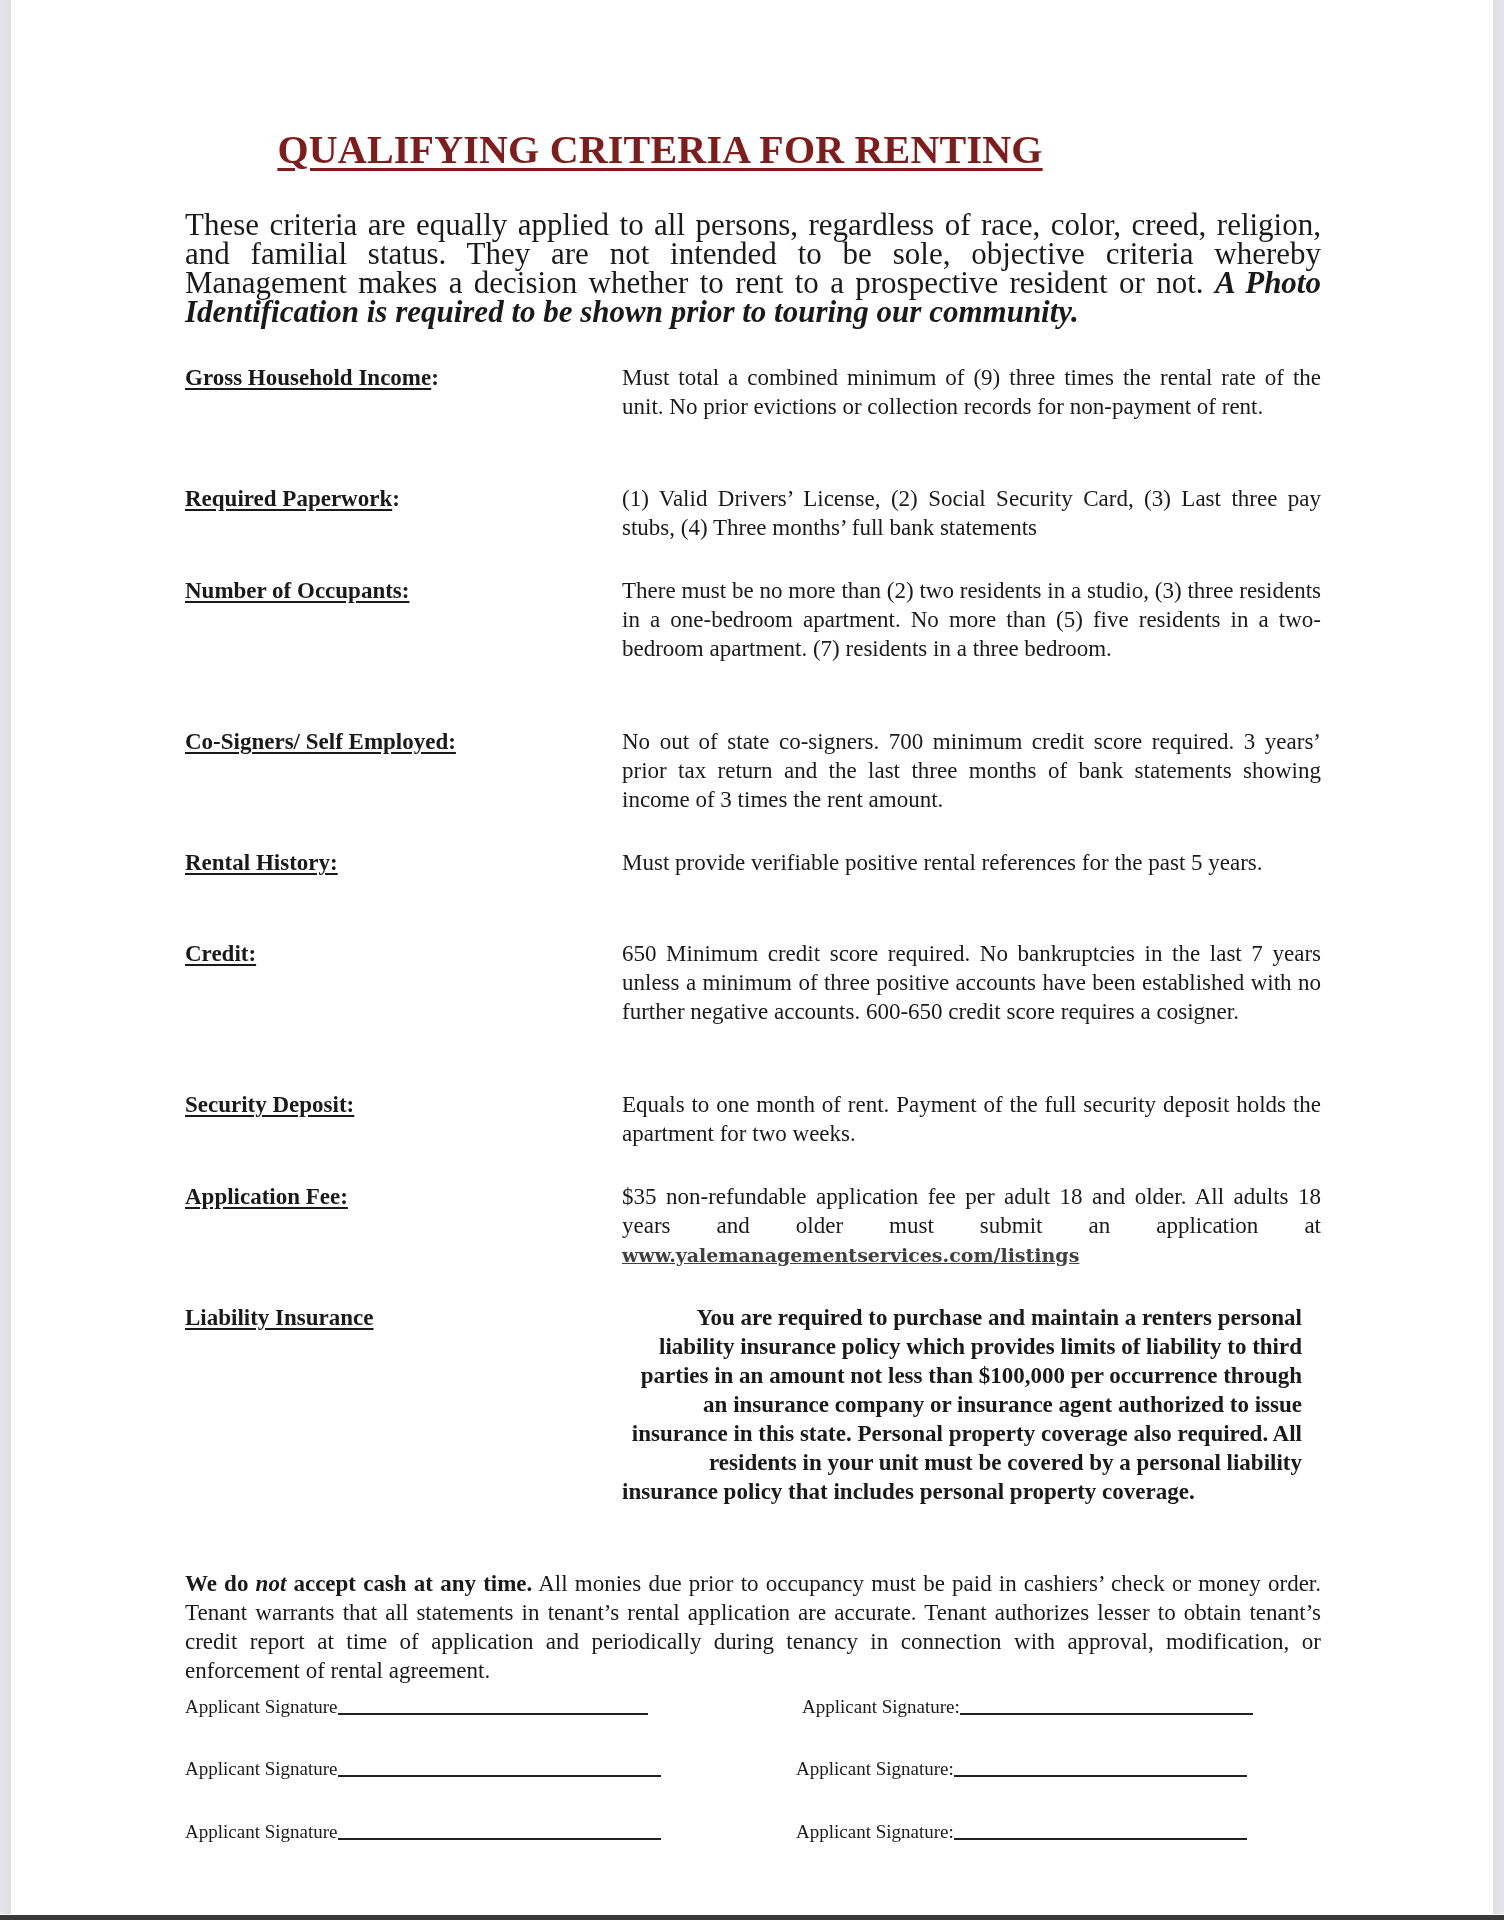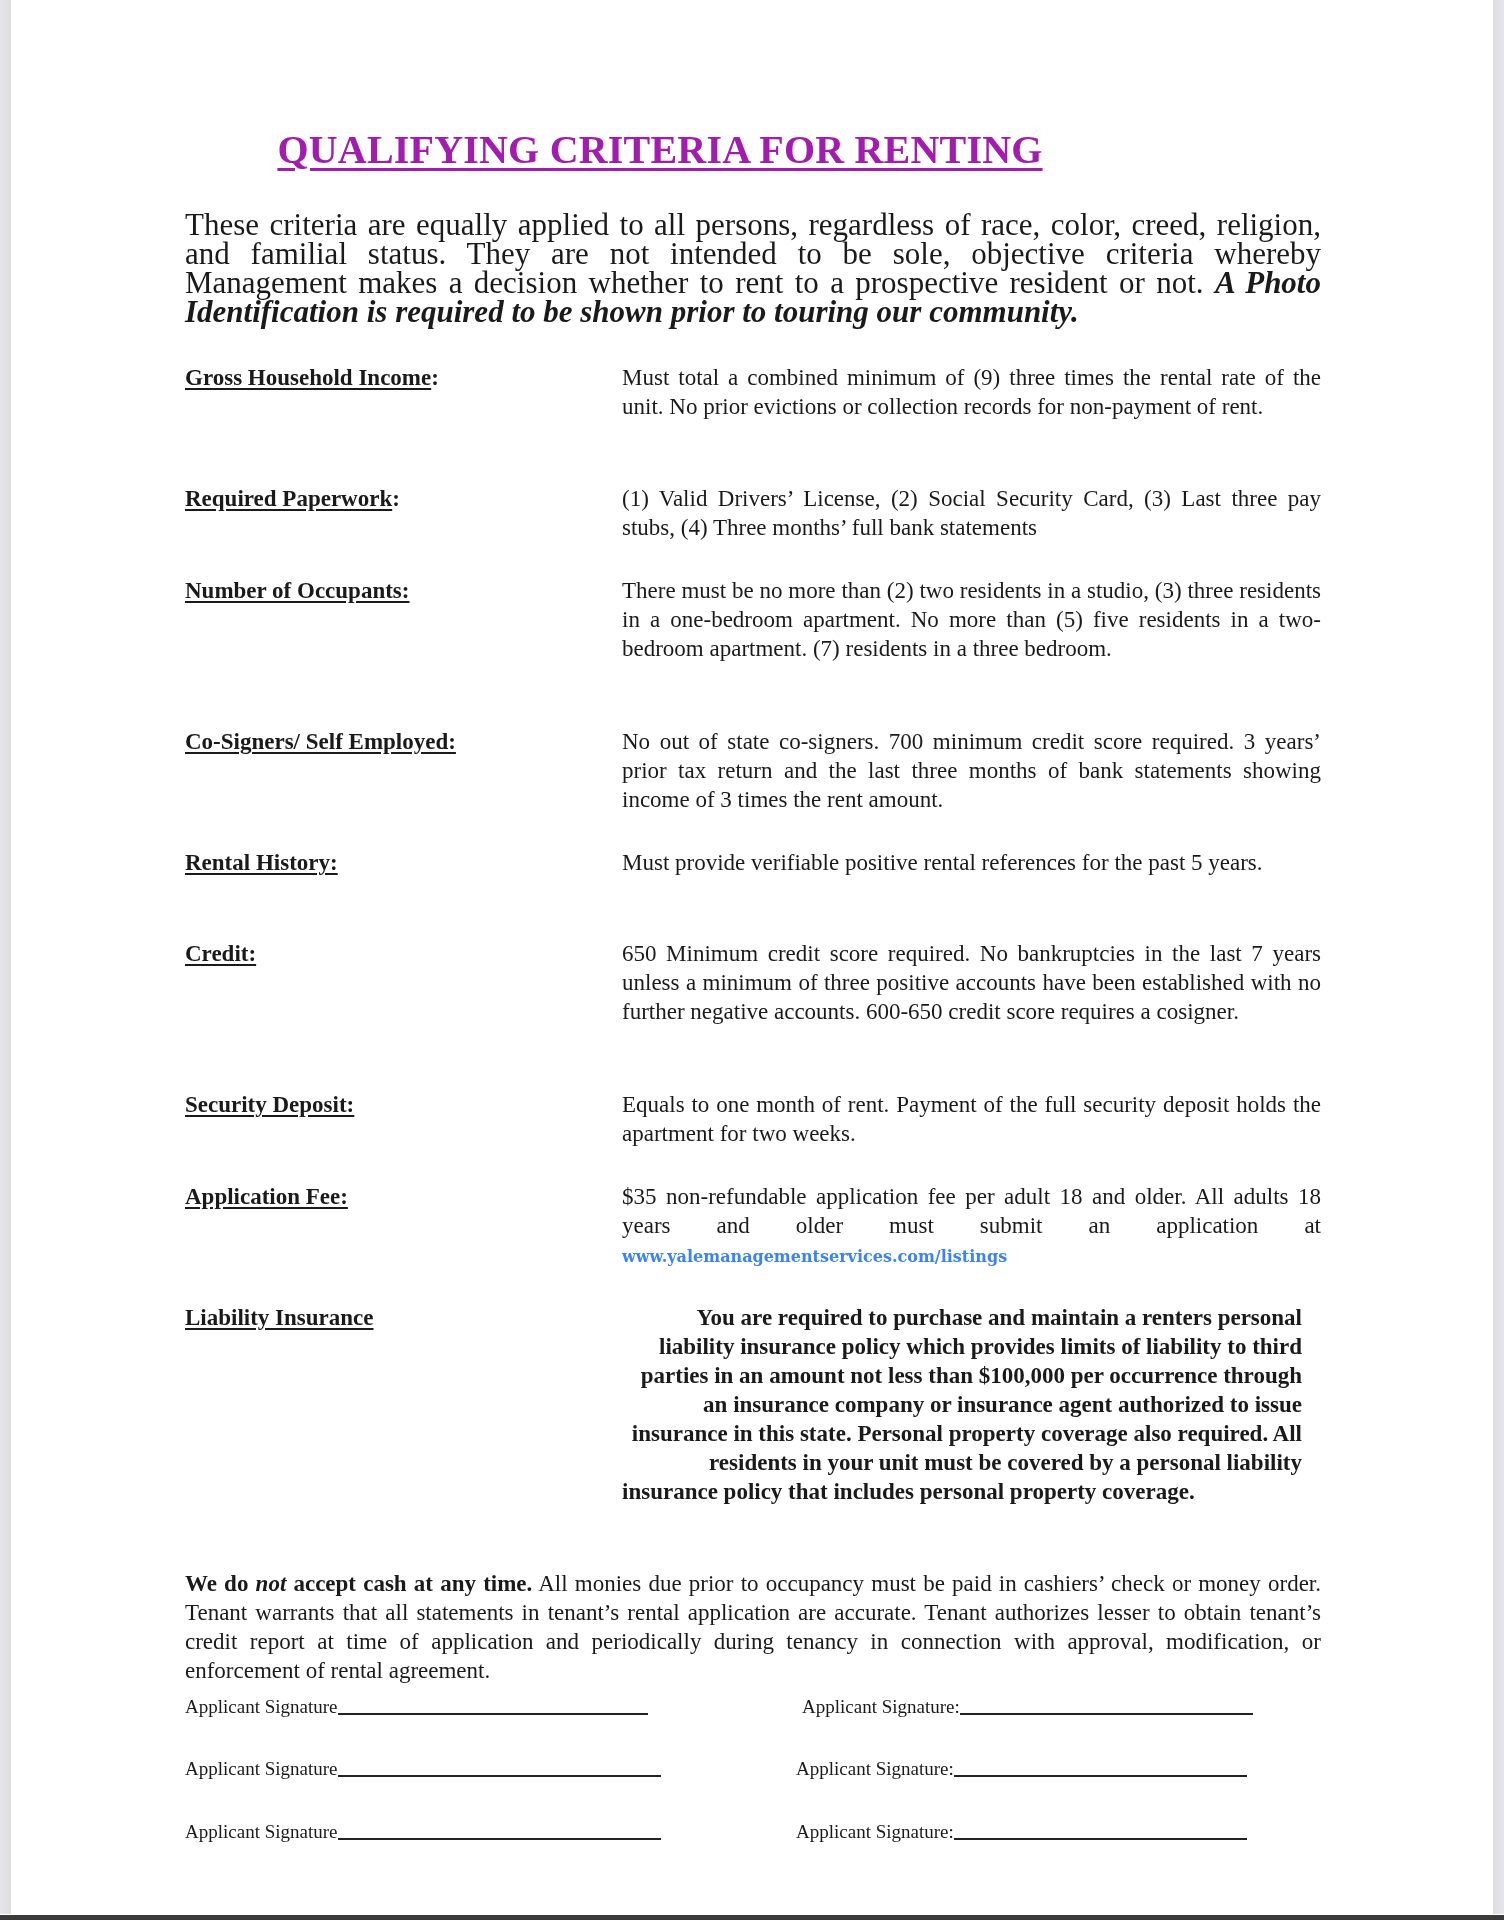--- a/index.html
+++ b/index.html
@@ -10,40 +10,40 @@
     color:#1a1a1a;
   }
   .edge-left { position:absolute; left:0; top:0; width:11px; height:1914px; background:linear-gradient(to right,#e6e6ea,#dedee2); }
   .edge-right { position:absolute; right:0; top:0; width:11px; height:1914px; background:linear-gradient(to left,#e6e6ea,#dedee2); }
   .edge-bottom { position:absolute; left:0; bottom:0; width:1504px; height:5px; background:#3a3a3a; }
   .page { position:absolute; left:11px; top:0; width:1482px; height:1914px; background:#fff; }
 
   .title {
     position:absolute; left:0; width:1320px; top:126px; text-align:center;
     font-size:40px; font-weight:bold; text-decoration:underline; text-underline-offset:5px;
-    text-decoration-thickness:3px; letter-spacing:0.2px; color:#a21caf;
+    text-decoration-thickness:3px; letter-spacing:0.2px; color:#7f1d1d;
   }
   .intro {
     position:absolute; left:185px; width:1136px; top:210px;
     font-size:31px; line-height:29px; text-align:justify; text-align-last:left;
   }
   .intro b { font-style:italic; }
 
   .row { position:absolute; left:185px; width:1136px; }
   .label {
     position:absolute; left:0; top:0; width:420px;
     font-size:23px; font-weight:bold; line-height:29px;
   }
   .label .u { text-decoration:underline; text-underline-offset:3px; text-decoration-thickness:2px; }
   .value {
     position:absolute; left:437px; top:0; width:699px;
     font-size:23px; line-height:29px; text-align:justify; text-align-last:left;
   }
   .value.left { text-align:right; width:680px;font-weight:bold; }
-  .value a { color:#3b82f6; font-family:"DejaVu Serif", serif; font-size:16px; font-weight:bold; }
+  .value a { color:#404040; font-family:"DejaVu Serif", serif; font-size:19px; font-weight:bold; text-decoration:underline; }
 
   .footer {
     position:absolute; left:185px; width:1136px; top:1540px;
     font-size:23px; line-height:29px; text-align:justify; text-align-last:left;margin-top:29px;
   }
   .footer b i { font-weight:bold; }
 
   .sig { position:absolute; font-size:19px; line-height:29px; white-space:nowrap; display:flex; align-items:baseline; }
   .sig .line { display:inline-block; border-bottom:2px solid #222; height:0; margin-left:0; position:relative; top:2px; }
 </style>

